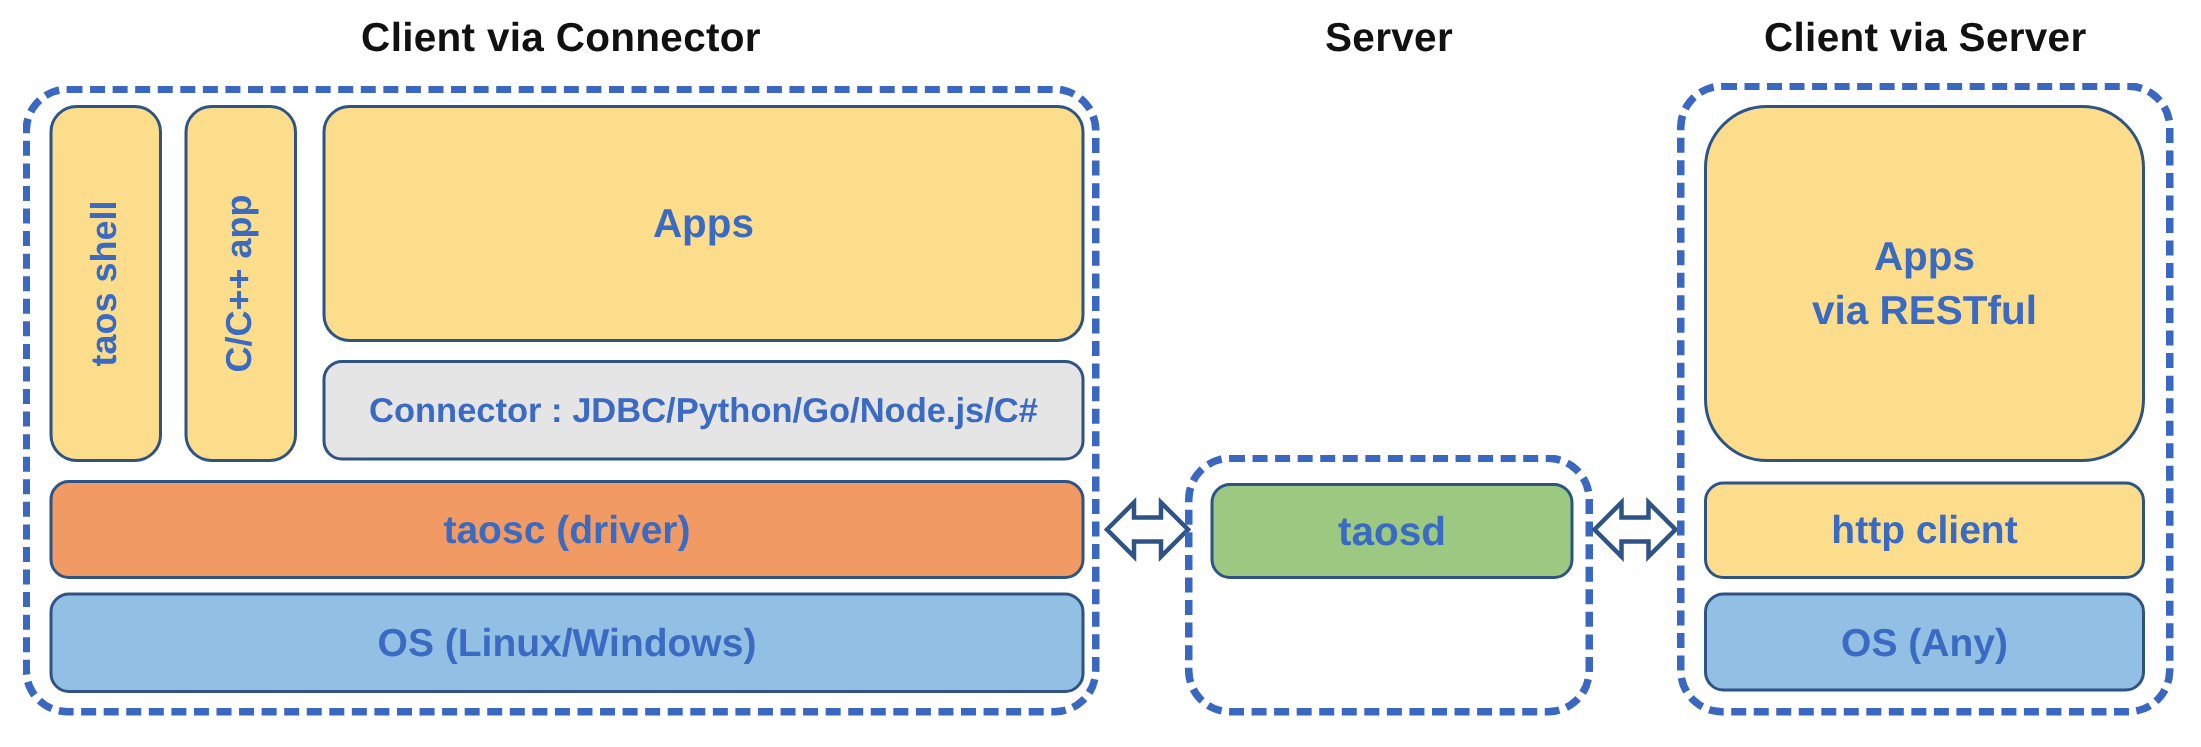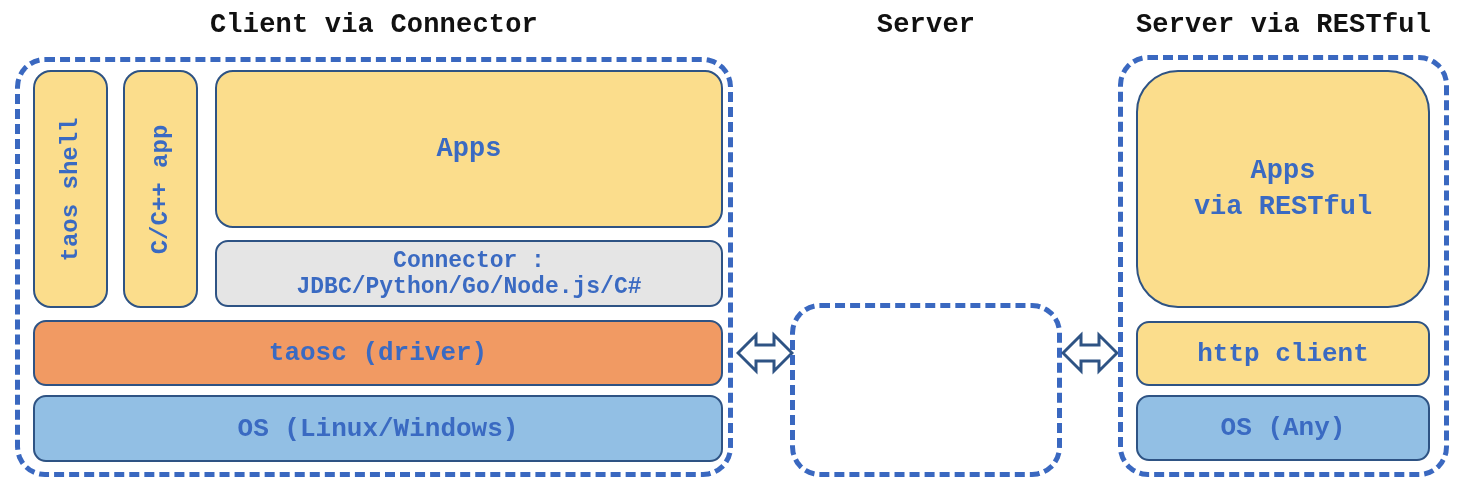--- a/index.html
+++ b/index.html
@@ -7,21 +7,20 @@
     padding: 0;
     background: #ffffff;
     font-family: "Liberation Sans", sans-serif;
   }
   .canvas {
     position: relative;
     width: 1467px;
     height: 498px;
     background: #ffffff;
     overflow: hidden;
-    font-family: Liberation Mono, monospace;
   }
   .title {
     position: absolute;
     top: 10px;
     text-align: center;
     font-size: 27px;
     font-weight: 700;
     color: #111111;
     letter-spacing: 0.2px;
   }
@@ -73,21 +72,21 @@
     height: 48px;
   }
 </style>
 </head>
 <body>
 
 <div class="canvas">
 
   <div class="title" style="left:15px; width:718px;">Client via Connector</div>
   <div class="title" style="left:790px; width:272px;text-align:center;">Server</div>
-  <div class="title" style="left:1118px; width:331px;">Server via RESTful</div>
+  <div class="title" style="left:1118px; width:331px;">Client via Server</div>
 
   <div class="group" style="left:15px; top:57px; width:718px; height:420px;"></div>
 
   <div class="box yellow med-radius" style="left:33px; top:70px; width:75px; height:238px;">
     <span class="vertical-label">taos shell</span>
   </div>
 
   <div class="box yellow med-radius" style="left:123px; top:70px; width:75px; height:238px;">
     <span class="vertical-label">C/C++ app</span>
   </div>
@@ -107,20 +106,23 @@
   <div class="box orange fs26" style="left:33px; top:320px; width:690px; height:66px;">
     <span>taosc (driver)</span>
   </div>
 
   <svg class="arrow" style="left:736px; top:329px;" viewBox="0 0 58 48">
     <polygon points="2,24 20,6 20,16 38,16 38,6 56,24 38,42 38,32 20,32 20,42" fill="#FFFFFF" stroke="#2E5384" stroke-width="3" stroke-linejoin="miter"></polygon>
   </svg>
 
   <div class="group" style="left:790px; top:303px; width:272px; height:174px;"></div>
 
+  <div class="box green fs27" style="left:807px; top:322px; width:242px; height:64px;">
+    <span>taosd</span>
+  </div>
 
 
   <svg class="arrow" style="left:1061px; top:329px;" viewBox="0 0 58 48">
     <polygon points="2,24 20,6 20,16 38,16 38,6 56,24 38,42 38,32 20,32 20,42" fill="#FFFFFF" stroke="#2E5384" stroke-width="3" stroke-linejoin="miter"></polygon>
   </svg>
 
   <div class="group" style="left:1118px; top:55px; width:331px; height:422px;"></div>
 
   <div class="box yellow big-radius fs27 multiline" style="left:1136px; top:70px; width:294px; height:238px;">
     <span class="multiline">Apps

